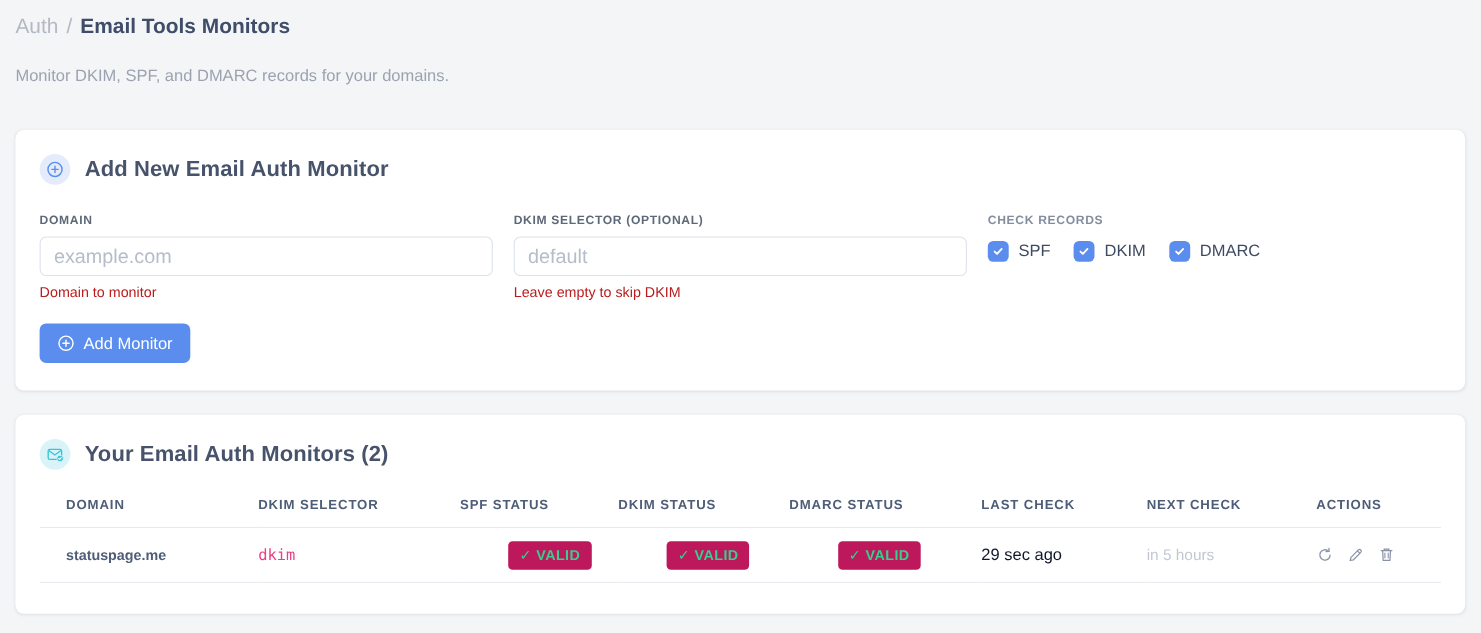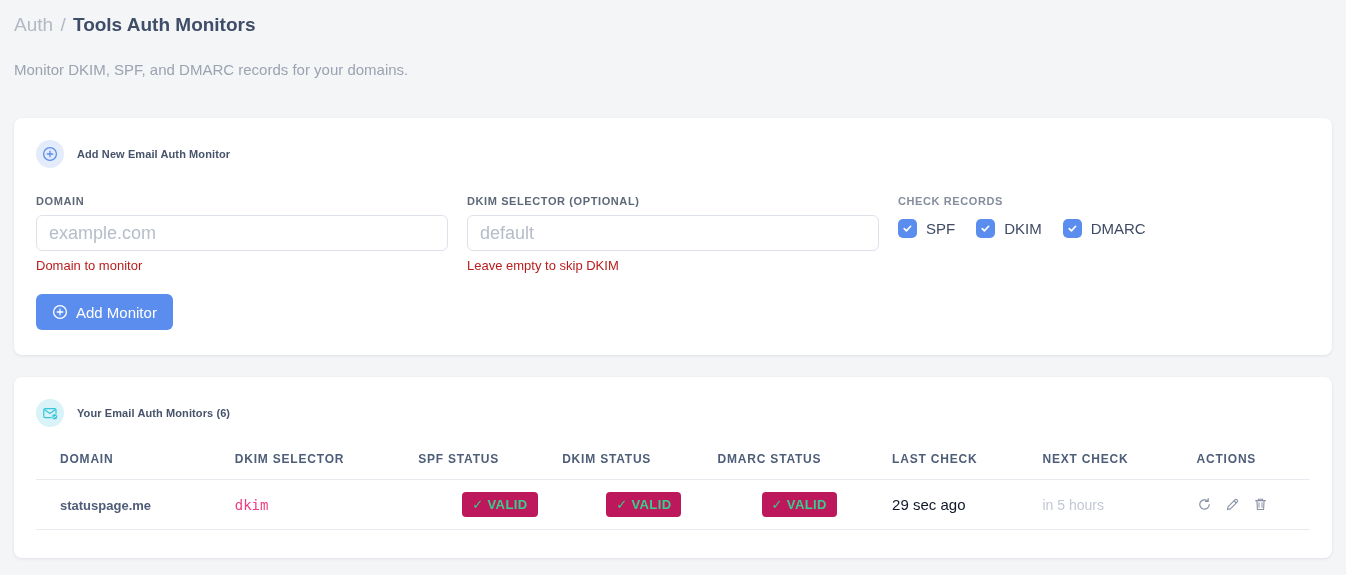--- a/index.html
+++ b/index.html
@@ -27,21 +27,21 @@
   .card-add { margin-top:40px; padding:22px; height:237px; }
   .card-list { margin-top:22px; padding:22px 22px 0 22px; height:181px; }
 
   .card-header { display:flex; align-items:center; gap:13px; }
   .icon-bubble {
     width:28px; height:28px; border-radius:50%;
     display:flex; align-items:center; justify-content:center; flex:0 0 auto;
   }
   .bubble-blue { background:#e4ecfc; color:#5a8dee; }
   .bubble-cyan { background:#d9f3f8; color:#35c5d8; }
-  .card-title { font-size:11px; font-weight:700; color:#47536b; letter-spacing:.1px; }
+  .card-title { font-size:20px; font-weight:700; color:#47536b; letter-spacing:.1px; }
 
   
   .form-row { display:flex; gap:19px; margin-top:27px; }
   .form-col { flex:1 1 0; }
   .field-label {
     display:block; font-size:11px; font-weight:700; letter-spacing:.6px;
     color:#5d6878; text-transform:uppercase;
   }
   .label-light { color:#848d9e; }
   .text-input {
@@ -91,21 +91,21 @@
   svg { display:block; }
 </style>
 </head>
 <body>
 
 <div class="page">
 
   <div class="breadcrumb">
     <span class="crumb-parent">Auth</span>
     <span class="crumb-sep">/</span>
-    <span class="crumb-current">Tools Auth Monitors</span>
+    <span class="crumb-current">Email Tools Monitors</span>
   </div>
   <div class="subtitle">Monitor DKIM, SPF, and DMARC records for your domains.</div>
 
   <div class="card card-add">
     <div class="card-header">
       <span class="icon-bubble bubble-blue">
         <svg width="16" height="16" viewBox="0 0 16 16">
           <circle cx="8" cy="8" r="6.4" fill="none" stroke="currentColor" stroke-width="1.3"></circle>
           <path d="M8 5.2v5.6M5.2 8h5.6" stroke="currentColor" stroke-width="1.3" stroke-linecap="round"></path>
         </svg>
@@ -171,21 +171,21 @@
   <div class="card card-list">
     <div class="card-header">
       <span class="icon-bubble bubble-cyan">
         <svg width="17" height="17" viewBox="0 0 17 17">
           <rect x="1.8" y="3.6" width="12.2" height="9" rx="1.4" fill="none" stroke="currentColor" stroke-width="1.2"></rect>
           <path d="M2.4 4.6l5.5 4 5.5-4" fill="none" stroke="currentColor" stroke-width="1.2" stroke-linejoin="round"></path>
           <circle cx="12.6" cy="11.8" r="3" fill="currentColor" stroke="#d9f3f8" stroke-width="0.8"></circle>
           <path d="M11.3 11.8l.9.9 1.5-1.6" fill="none" stroke="#fff" stroke-width="1" stroke-linecap="round" stroke-linejoin="round"></path>
         </svg>
       </span>
-      <span class="card-title">Your Email Auth Monitors (6)</span>
+      <span class="card-title">Your Email Auth Monitors (2)</span>
     </div>
 
     <table class="monitors">
       <colgroup>
         <col style="width:15.6%">
           <col style="width:14.4%">
           <col style="width:11.3%">
           <col style="width:12.2%">
         <col style="width:13.7%">
           <col style="width:11.8%">

